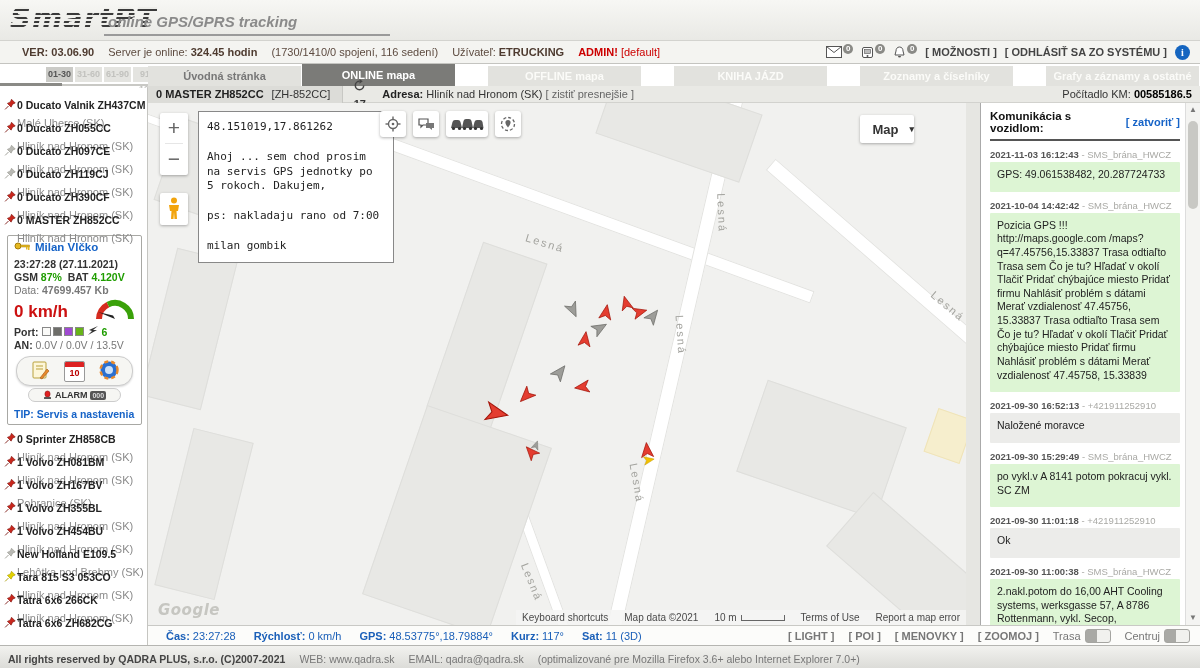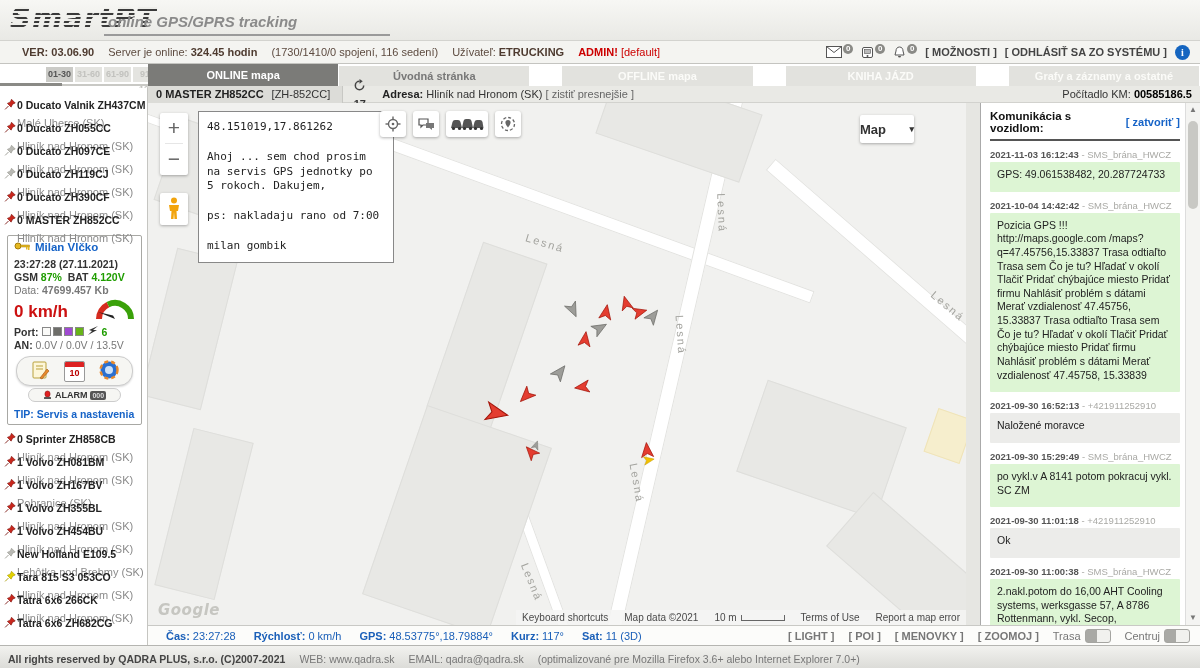--- a/index.html
+++ b/index.html
@@ -100,21 +100,21 @@
   .zoom-btn{height:30px;font:400 21px/30px "Liberation Sans",sans-serif;color:#666;cursor:pointer;}
   .zoom-div{height:1px;background:#e6e6e6;margin:0 5px;}
   .pegman-box{position:absolute;left:12px;top:90px;width:28px;height:32px;background:#fff;border-radius:2px;
               box-shadow:0 1px 3px rgba(0,0,0,.3);display:flex;align-items:center;justify-content:center;cursor:pointer;}
   .info-box{position:absolute;left:50px;top:8px;width:178px;background:#fff;border:1px solid #888;
             padding:8px;font:11px/1.35 "DejaVu Sans Mono",monospace;color:#222;white-space:pre-wrap;}
   .map-tools{position:absolute;left:232px;top:8px;display:flex;gap:7px;}
   .tool-btn{height:26px;background:#fff;border-radius:3px;box-shadow:0 1px 3px rgba(0,0,0,.3);
             display:flex;align-items:center;justify-content:center;cursor:pointer;}
   .map-btn{position:absolute;left:712px;top:12px;width:54px;height:28px;background:#fff;border-radius:2px;
-           box-shadow:0 1px 3px rgba(0,0,0,.3);display:flex;align-items:center;justify-content:space-between;
+           box-shadow:0 1px 3px rgba(0,0,0,.3);display:flex;align-items:center;justify-content:flex-end;
            gap:11px;font-weight:bold;font-size:13px;color:#333;cursor:pointer;}
   .map-btn .caret{font-size:9px;color:#333;}
   .google{position:absolute;left:10px;bottom:6px;font:bold italic 15px "DejaVu Sans",sans-serif;
           color:#c6c6c1;letter-spacing:.5px;}
   .attrib{position:absolute;right:0;bottom:0;height:15px;display:flex;align-items:center;gap:16px;
           font-size:10px;color:#4a4a4a;background:rgba(245,245,243,.85);padding:0 6px;}
   .scalebar{display:inline-block;width:42px;height:5px;border:1px solid #666;border-top:none;margin-left:4px;}
   .gutter{position:absolute;left:966px;top:103px;width:14px;height:522px;background:#e6e6e2;}
   
   .comm{position:absolute;left:980px;top:103px;width:220px;height:522px;background:#fff;
@@ -200,24 +200,25 @@
 
 <div class="pager" id="pager">
     <span class="pager-tab active">01-30</span>
     <span class="pager-tab">31-60</span>
     <span class="pager-tab">61-90</span>
     <span class="pager-tab">91-120</span>
   </div>
 <div class="pager-underline"></div>
 <div class="pager-underline2"></div>
 <div class="nav-tabs" id="nav-tabs">
+    <div class="nav-tab ">Úvodná stránka</div>
     <div class="nav-tab active">ONLINE mapa</div>
-    <div class="nav-tab ">Úvodná stránka</div>
     <div class="nav-tab dim">OFFLINE mapa</div>
     <div class="nav-tab dim">KNIHA JÁZD</div>
+    <div class="nav-tab dim">Zoznamy a číselníky</div>
     <div class="nav-tab dim">Grafy a záznamy a ostatné</div>
   </div>
 
 <div class="sub-bar">
   <div class="veh-cell">
     <b>0 MASTER ZH852CC</b>
     <span>[ZH-852CC]</span>
   </div>
   <div class="refresh-cell">
     <span>

